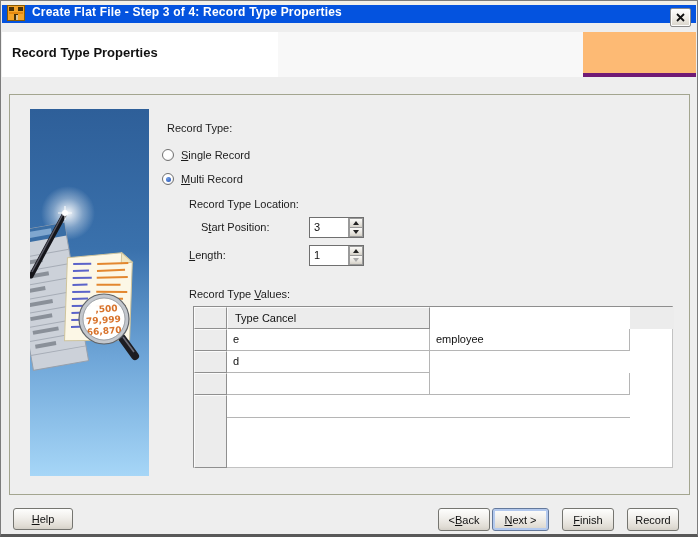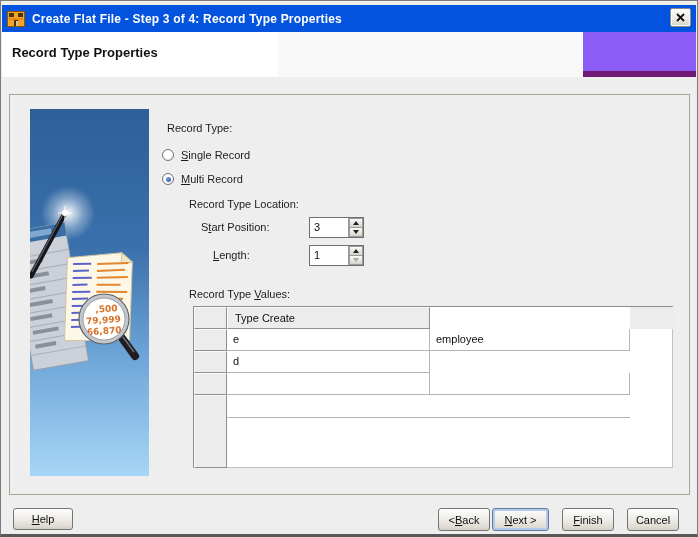--- a/index.html
+++ b/index.html
@@ -10,40 +10,40 @@
     position:relative; width:698px; height:537px;
     background:#eeeeee;
     border:1px solid #7c7c7c;
     border-bottom:3px solid #585858;
     overflow:hidden;
   }
   .chrome-top{ position:absolute; left:0; top:0; width:100%; height:4px; background:#f1efe9; }
 
   
   .titlebar{
-    position:absolute; left:1px; top:4px; width:694px; height:27px;
+    position:absolute; left:1px; top:4px; width:694px; height:18px;
     background:var(--titlebar,#0453df);
-    display:flex; align-items:center;
+    display:flex; align-items:flex-start;
   }
   .app-icon{ width:18px; height:16px; margin-left:5px; flex:0 0 auto; }
   .title-text{
     color:#ffffff; font-size:12px; font-weight:bold; margin-left:7px;
     letter-spacing:.2px; white-space:nowrap;
   }
   .close-btn{
     position:absolute; right:5px; top:3px; width:21px; height:19px;
     background:linear-gradient(#ffffff,#ece9e2 60%,#d8d4cb);
     border:1px solid #8b8b8b; border-radius:2px;
     display:flex; align-items:center; justify-content:center;
     box-shadow:inset 0 0 0 1px #fdfdfd;
     cursor:default;
   }
 
   
-  .wiz-header{ position:absolute; left:1px; top:31px; width:694px; height:45px; background:#8b5cf6; border-bottom:6px solid #701a75;}
+  .wiz-header{ position:absolute; left:1px; top:31px; width:694px; height:45px; background:#fdba74; border-bottom:4px solid #701a75;}
   .wiz-header .white-pane{ position:absolute; left:0; top:0; width:276px; height:45px; background:#ffffff; }
   .wiz-header .mid-pane{ position:absolute; left:276px; top:0; width:305px; height:45px; background:#f8f8f8; }
   .wiz-title{
     position:absolute; left:10px; top:13px; font-size:13px; font-weight:bold; color:#111;
   }
 
   
   .groupbox{
     position:absolute; left:8px; top:93px; width:681px; height:401px;
     border:1px solid #a3a58f;
@@ -268,39 +268,39 @@
     <div class="arrows">
       <div class="spin-btn">
           <div class="tri-up"></div>
         </div>
       <div class="spin-btn">
           <div class="tri-down"></div>
         </div>
     </div>
   </div>
 
-  <div class="lbl" style="left:212px; top:248px;"><u>L</u>ength:</div>
+  <div class="lbl" style="left:188px; top:248px;"><u>L</u>ength:</div>
   <div class="spin" style="left:308px; top:244px;">
     <div class="val">1</div>
     <div class="arrows">
       <div class="spin-btn">
           <div class="tri-up"></div>
         </div>
       <div class="spin-btn">
           <div class="tri-down disabled"></div>
         </div>
     </div>
   </div>
 
   <div class="lbl" style="left:188px; top:287px;">Record Type <u>V</u>alues:</div>
 
   <div class="rt-table">
 
     <div class="cell-3d" style="left:0; top:0; width:33px; height:22px;"></div>
-    <div class="cell-3d hdr-label" style="left:33px; top:0; width:203px; height:22px;">Type Create</div>
+    <div class="cell-3d hdr-label" style="left:33px; top:0; width:203px; height:22px;">Type Cancel</div>
     <div class="hdr-filler" style="left:436px; top:0; width:44px; height:22px;"></div>
 
     <div class="cell-3d" style="left:0; top:22px; width:33px; height:22px;"></div>
     <div class="body-cell" style="left:33px; top:22px; width:203px; height:22px;">e</div>
     <div class="body-cell" style="left:236px; top:22px; width:200px; height:22px;">employee</div>
 
     <div class="cell-3d" style="left:0; top:44px; width:33px; height:22px;"></div>
     <div class="body-cell" style="left:33px; top:44px; width:203px; height:22px;">d</div>
 
     <div class="cell-3d" style="left:0; top:66px; width:33px; height:22px;"></div>
@@ -308,14 +308,14 @@
     <div class="body-cell" style="left:236px; top:66px; width:200px; height:22px;"></div>
 
     <div class="cell-3d" style="left:0; top:88px; width:33px; height:73px;"></div>
     <div class="body-cell" style="left:33px; top:88px; width:403px; height:23px; border-right:none;"></div>
   </div>
 
   <button class="btn" style="left:12px; width:60px; height:22px;"><u>H</u>elp</button>
   <button class="btn" style="left:437px; width:52px;">&lt; <u>B</u>ack</button>
   <button class="btn focused" style="left:491px; width:57px;"><u>N</u>ext &gt;</button>
   <button class="btn" style="left:561px; width:52px;"><u>F</u>inish</button>
-  <button class="btn" style="left:626px; width:52px;">Cancel</button>
+  <button class="btn" style="left:626px; width:52px;">Record</button>
 </div>
 
 </body></html>

